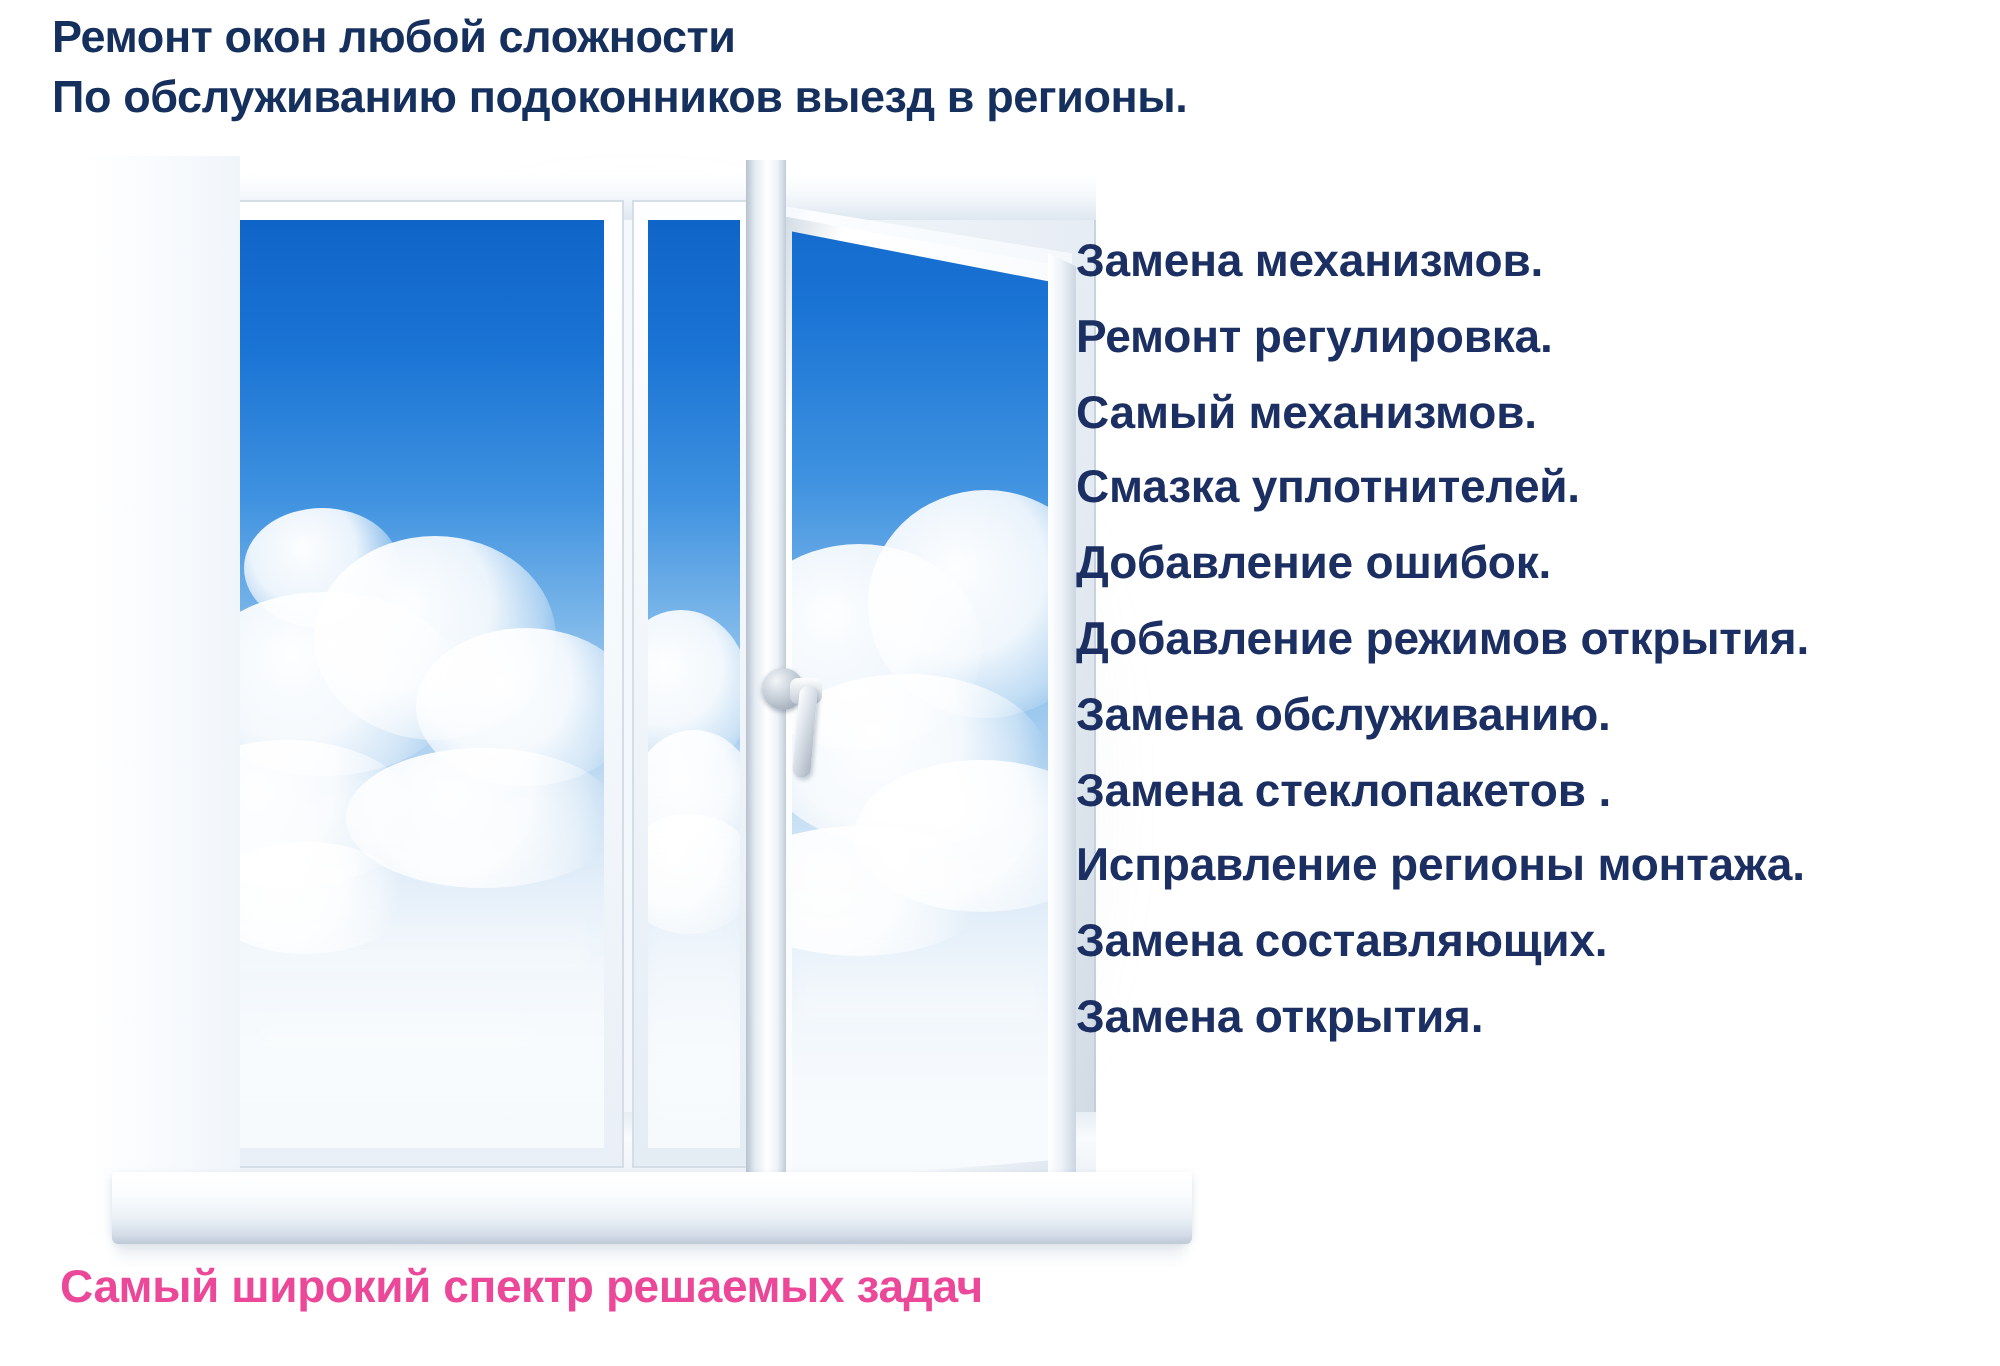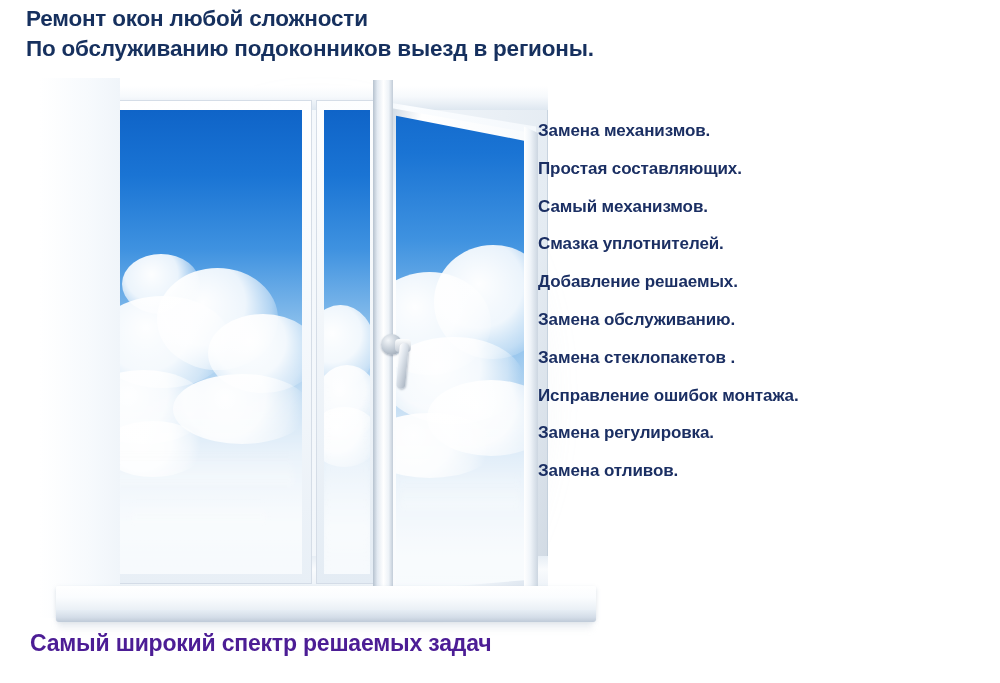--- a/index.html
+++ b/index.html
@@ -41,32 +41,32 @@
   .service-list {
     position: absolute;
     left: 538px;
     top: 112px;
     width: 460px;
     z-index: 40;
   }
   .service-item {
     color: #1b2f63;
     font-weight: bold;
-    font-size: 17px;
+    font-size: 23px;
     line-height: 37.8px;
     white-space: nowrap;
     letter-spacing: -0.1px;
   }
 
   
   .footer-line {
     position: absolute;
     left: 30px;
     top: 628px;
-    color: #4c1d95;
+    color: #ec4899;
     font-weight: bold;
     font-size: 23px;
     line-height: 30px;
     white-space: nowrap;
     letter-spacing: -0.2px;
     z-index: 40;
   }
 
   
   .window-photo {
@@ -457,26 +457,27 @@
       <div class="handle-lever"></div>
     </div>
 
     <div class="sill"></div>
     <div class="sill-front"></div>
     <div class="sill-shadow"></div>
   </div>
 
   <div class="service-list">
     <div class="service-item">Замена механизмов.</div>
-    <div class="service-item">Простая составляющих.</div>
+    <div class="service-item">Ремонт регулировка.</div>
     <div class="service-item">Самый механизмов.</div>
     <div class="service-item">Смазка уплотнителей.</div>
-    <div class="service-item">Добавление решаемых.</div>
+    <div class="service-item">Добавление ошибок.</div>
+    <div class="service-item">Добавление режимов открытия.</div>
     <div class="service-item">Замена обслуживанию.</div>
     <div class="service-item">Замена стеклопакетов .</div>
-    <div class="service-item">Исправление ошибок монтажа.</div>
-    <div class="service-item">Замена регулировка.</div>
-    <div class="service-item">Замена отливов.</div>
+    <div class="service-item">Исправление регионы монтажа.</div>
+    <div class="service-item">Замена составляющих.</div>
+    <div class="service-item">Замена открытия.</div>
   </div>
 
   <div class="footer-line">Самый широкий спектр решаемых задач</div>
 
 </div>
 
 </body></html>

